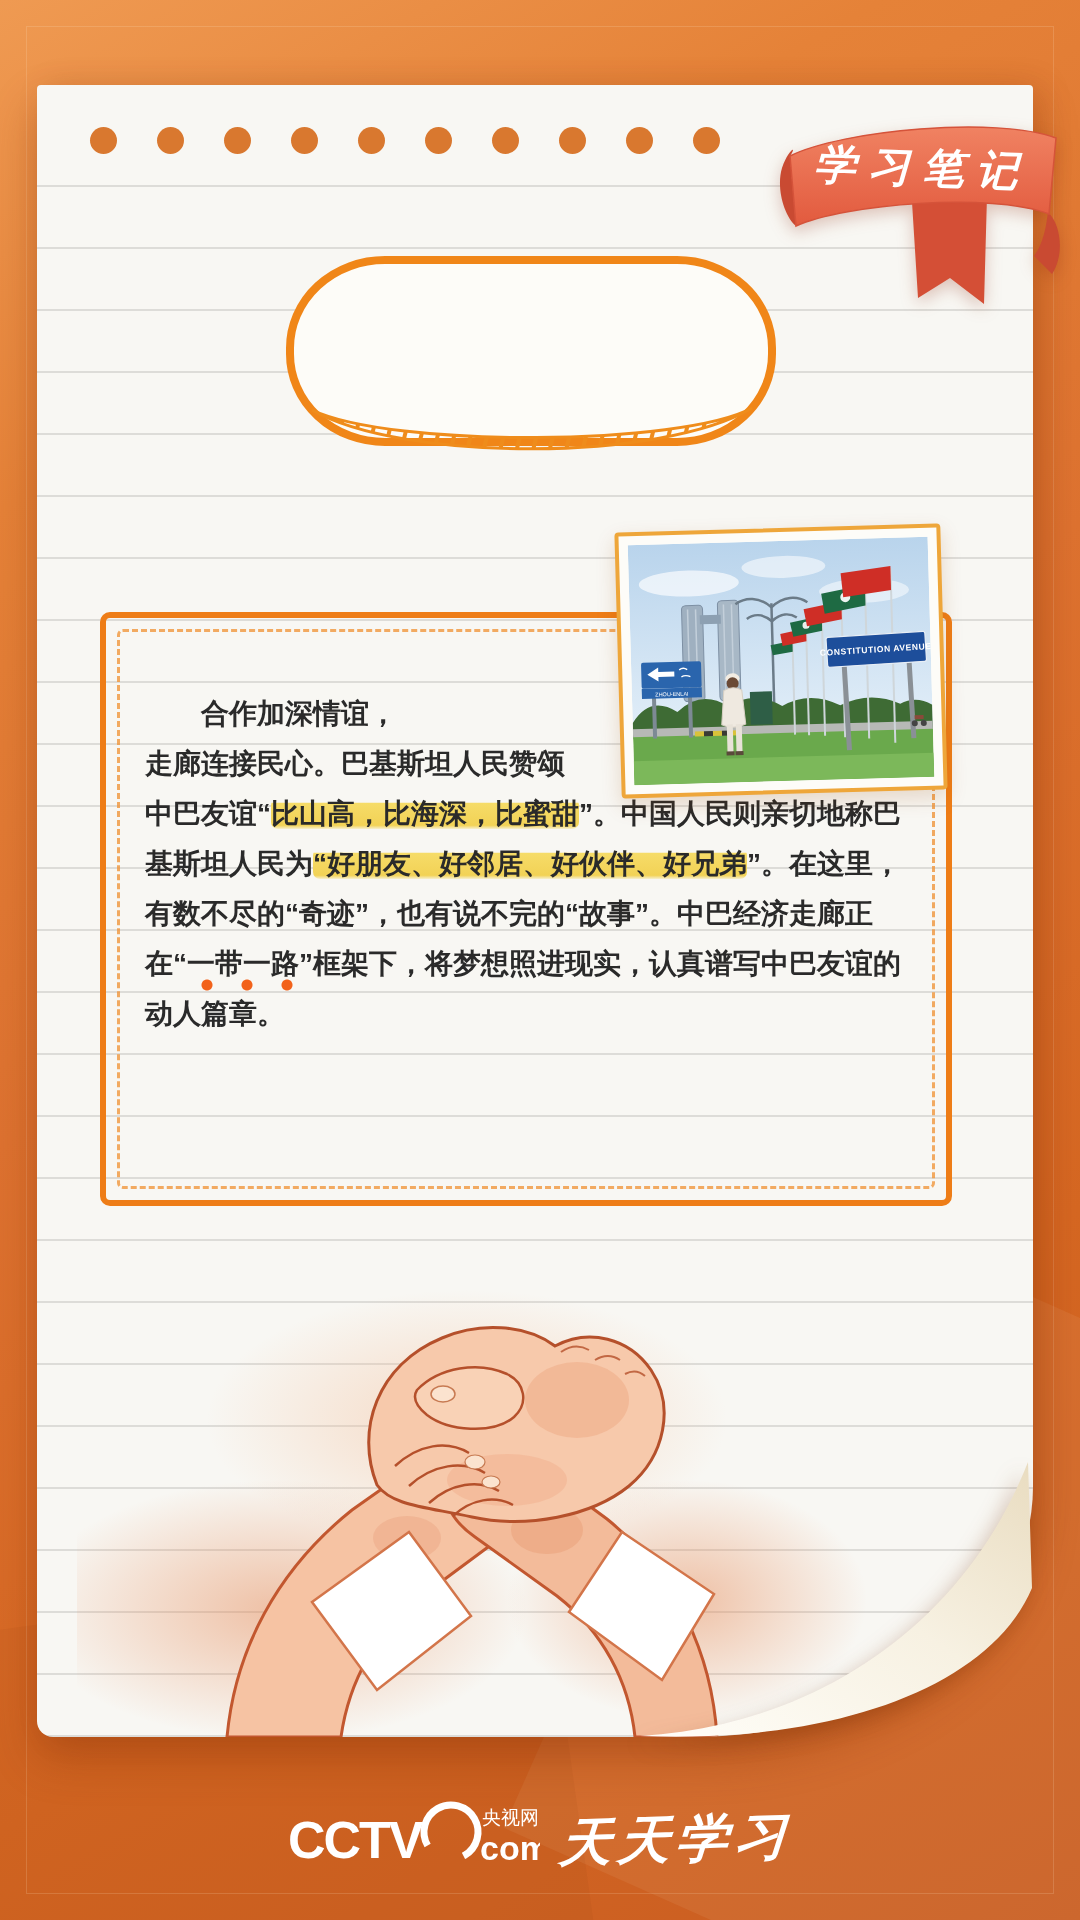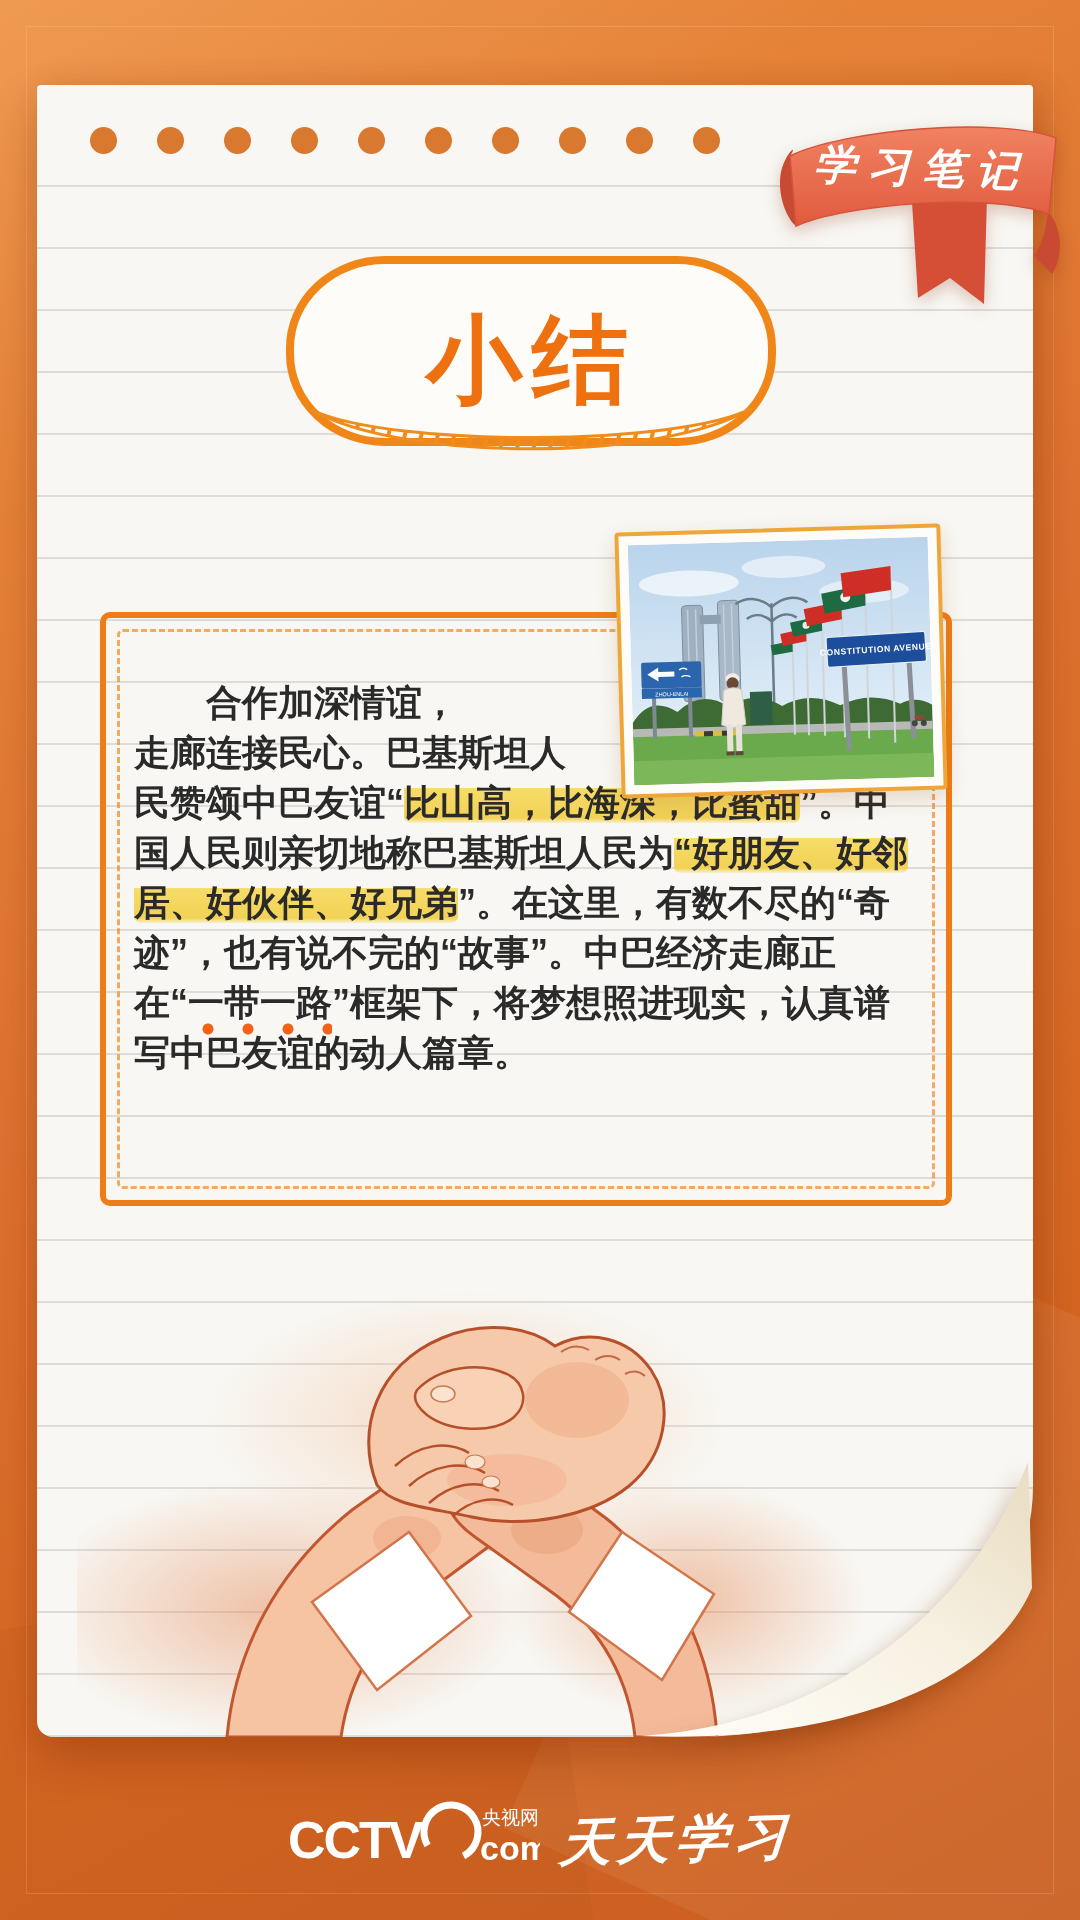--- a/index.html
+++ b/index.html
@@ -37,22 +37,22 @@
     font-size:96px;font-weight:900;letter-spacing:10px;color:#ee700e;
   }
 
   
   .note-box{
     position:absolute;left:63px;top:527px;width:840px;height:582px;
     border:6px solid #ee7d17;border-radius:10px;
   }
   .note-inner{position:absolute;inset:11px;border:3px dashed rgba(240,150,60,.8);border-radius:6px;}
   .note-text{
-    position:absolute;inset:0;padding:56px 24px 0 24px;margin:4px;
-    font-size:36px;line-height:50px;font-weight:700;color:#2a2a2a;
+    position:absolute;inset:0;padding:56px 24px 0 24px;margin:15px;
+    font-size:28px;line-height:50px;font-weight:700;color:#2a2a2a;
     text-indent:2em;letter-spacing:0;
   }
   .photo-spacer{float:right;width:330px;height:96px;}
   .seg.highlight{
     background:linear-gradient(180deg, rgba(246,220,104,0) 14%, #f6dc68 16%, #f2d256 88%, rgba(246,220,104,.25) 100%);
     border-radius:7px;box-decoration-break:clone;-webkit-box-decoration-break:clone;
   }
   .seg.emphasis-dots{
     padding-bottom:12px;
     background-image:radial-gradient(circle, #f2621a 5px, rgba(242,98,26,0) 6px);
@@ -114,21 +114,20 @@
     <svg class="title-oval" width="500" height="230" viewBox="0 0 500 230">
       <defs>
         <pattern id="hatch" width="16" height="40" patternUnits="userSpaceOnUse" patternTransform="rotate(14)">
           <rect width="16" height="40" fill="none"></rect>
           <line x1="4" y1="0" x2="4" y2="40" stroke="#ef8c1b" stroke-width="4"></line>
         </pattern>
       </defs>
       <rect x="8" y="10" width="482" height="182" rx="95" ry="88" fill="#fdfcf8" stroke="#f08618" stroke-width="8"></rect>
       <path d="M30,160 C120,212 380,212 470,158 C400,196 110,198 30,160 Z" fill="url(#hatch)" stroke="#ef8c1b" stroke-width="3"></path>
     </svg>
-    <div class="page-title">小结</div>
 
     <div class="note-box">
       <div class="note-inner"></div>
 
       <p class="note-text"><span class="photo-spacer"></span><span class="seg normal">合作加深情谊，</span><br><span class="seg normal">走廊连接民心。巴基斯坦人民赞颂中巴友谊“</span><span class="seg highlight">比山高，比海深，比蜜甜</span><span class="seg normal">”。中国人民则亲切地称巴基斯坦人民为</span><span class="seg highlight">“好朋友、好邻居、好伙伴、好兄弟</span><span class="seg normal">”。在这里，有数不尽的“奇迹”，也有说不完的“故事”。中巴经济走廊正在“</span><span class="seg emphasis-dots">一带一路</span><span class="seg normal">”框架下，将梦想照进现实，认真谱写中巴友谊的动人篇章。</span></p>
 
       <div class="photo">
         <svg width="300" height="240" viewBox="0 0 300 240">
           <defs>
             <linearGradient id="sky" x1="0" y1="0" x2="0" y2="1">

